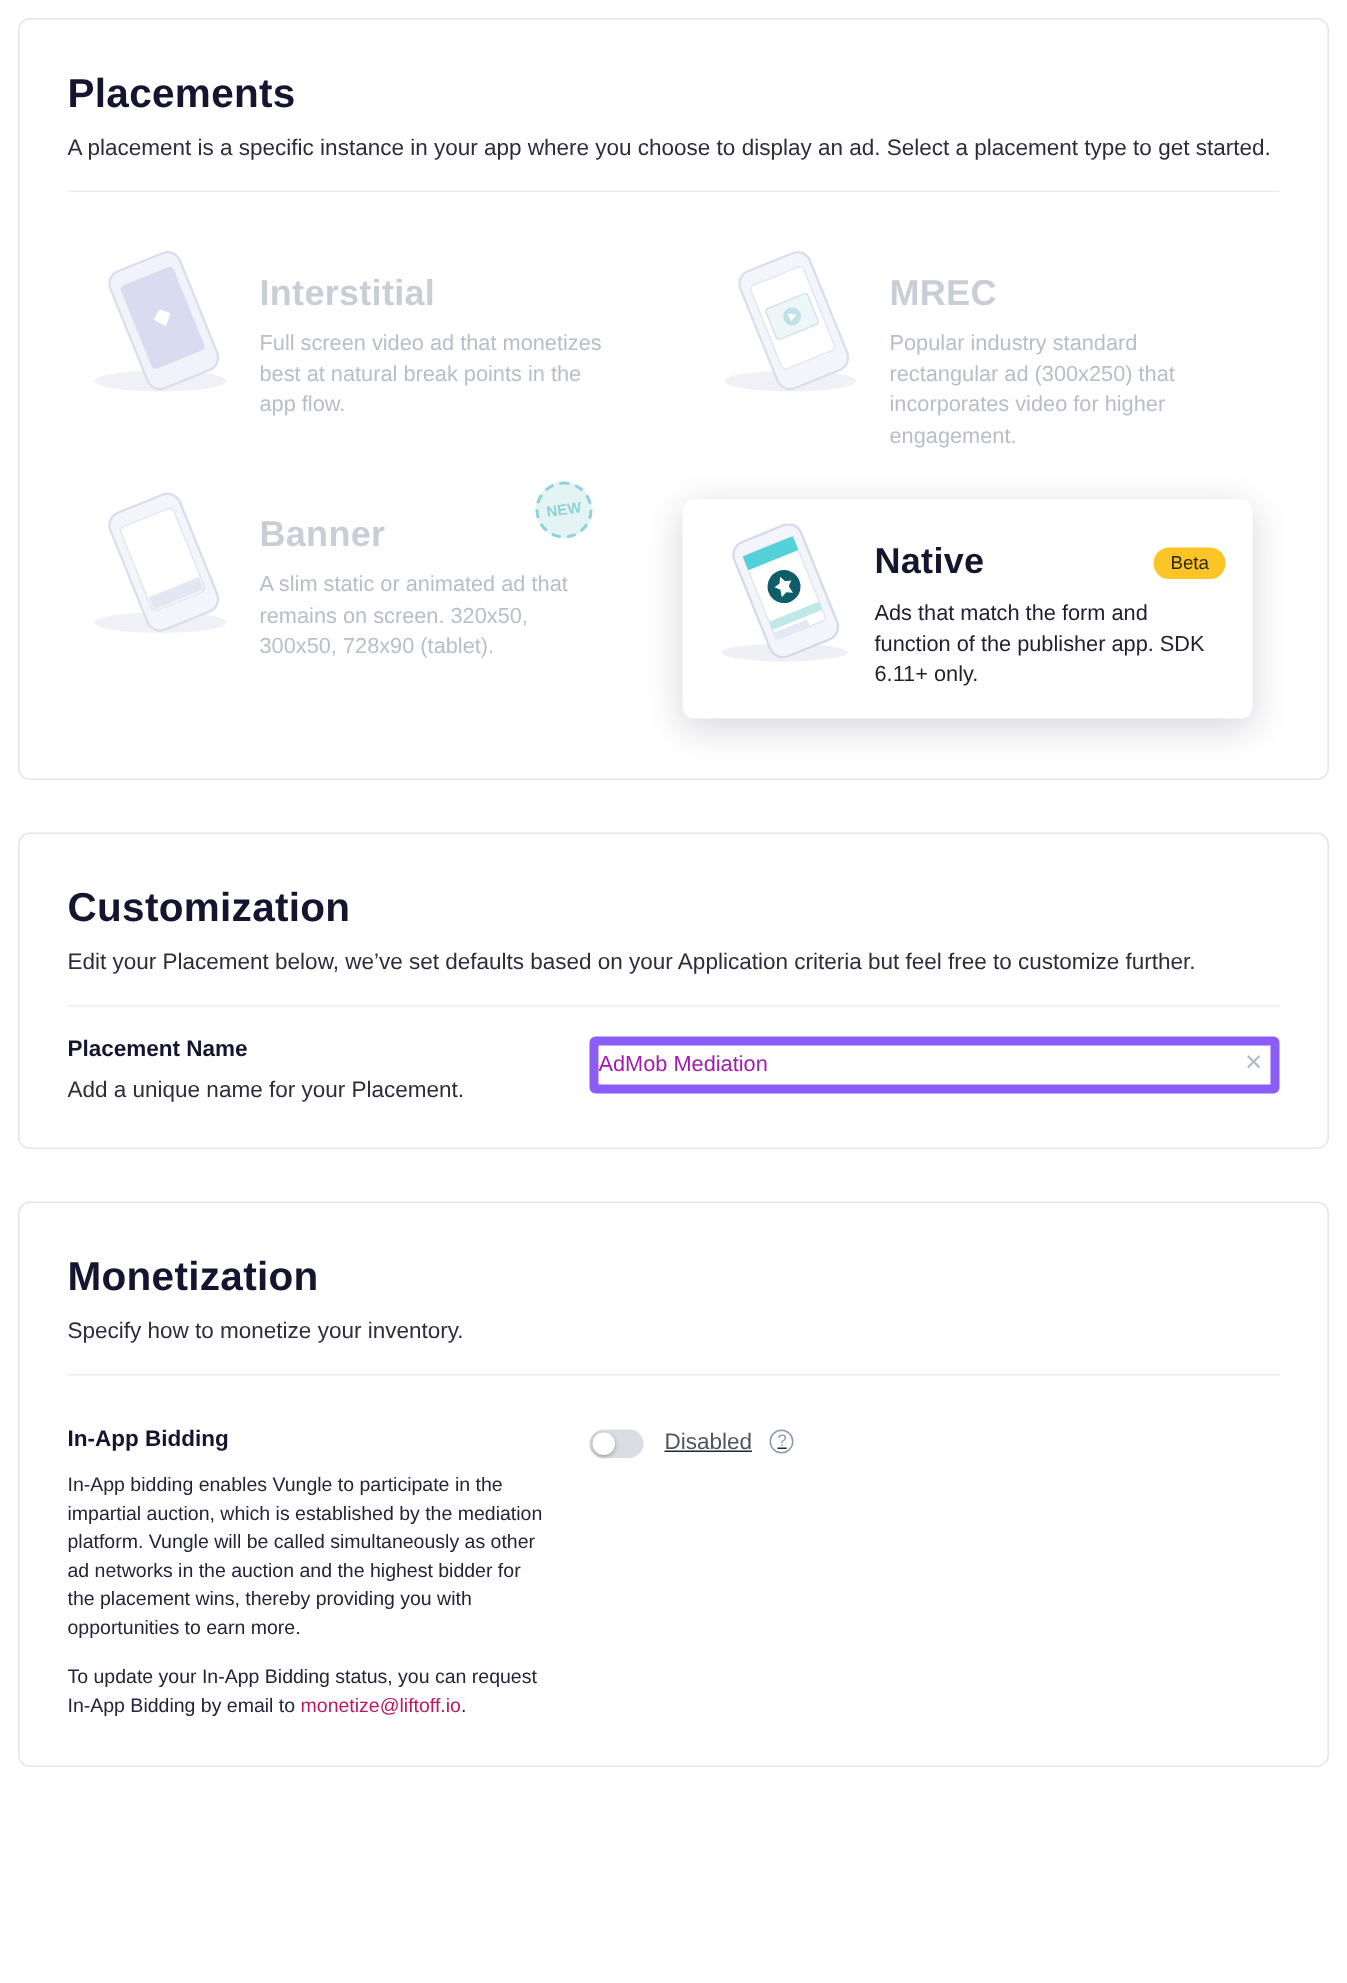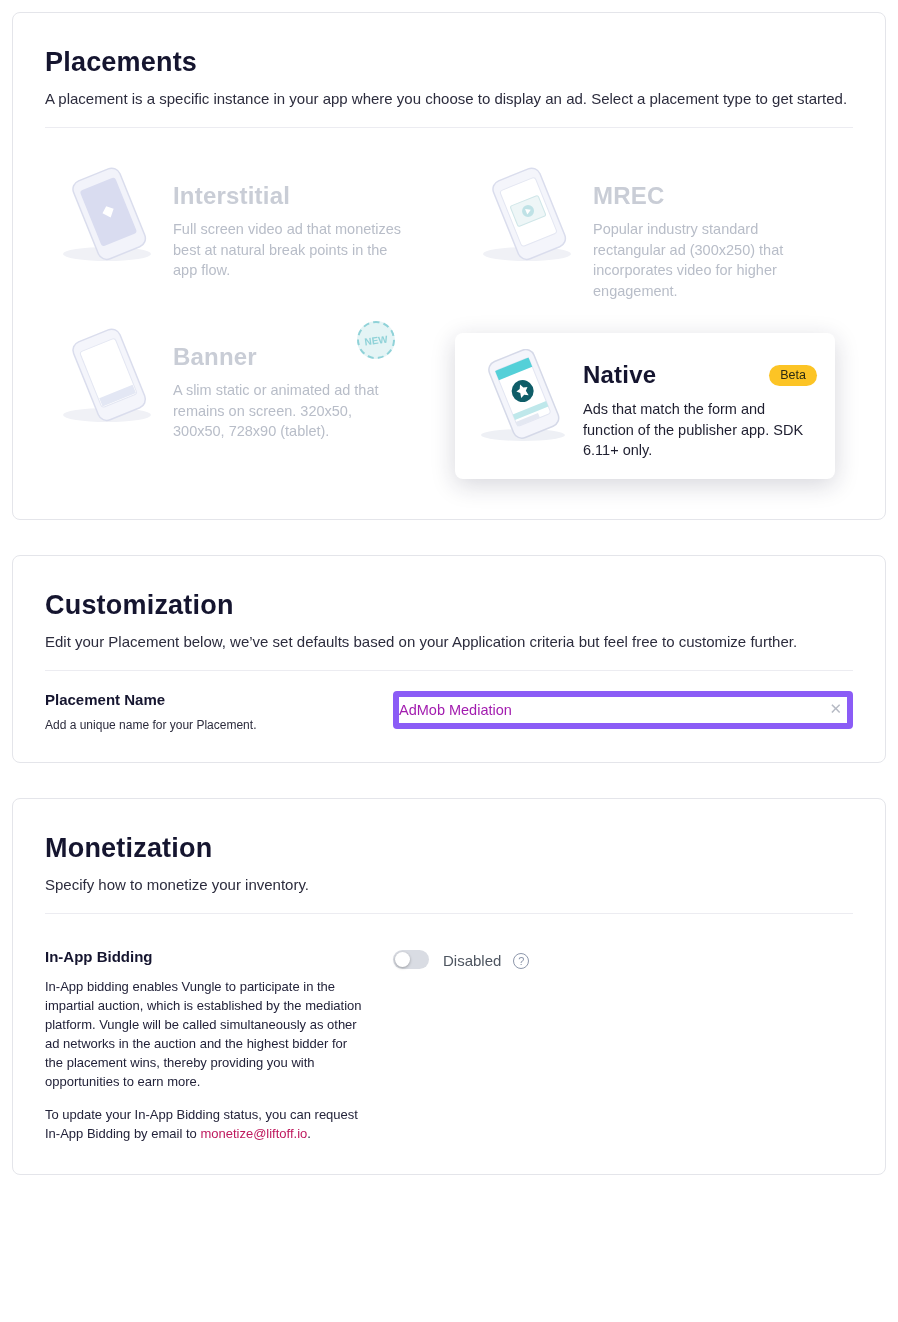--- a/index.html
+++ b/index.html
@@ -109,21 +109,21 @@
     border-radius: 12px;
     padding: 4px 11px;
     line-height: 1;
     text-align: center;
   }
 
   
   .field-row { display: flex; margin-top: 20px; align-items: flex-start; }
   .field-left { width: 348px; flex: 0 0 348px; padding-right: 30px; }
   .field-label { font-size: 15px; font-weight: 700; color: #15152f; }
-  .field-helper { margin-top: 10px; font-size: 12px; color: #2c2c3d; }
+  .field-helper { margin-top: 10px; font-size: 15px; color: #2c2c3d; }
   .field-right { flex: 1; position: relative; }
   .text-input {
     width: 100%;
     height: 38px;
     border: 6px solid #8b5cf6;
     border-radius: 4px;
     padding: 0 34px 0 0;
     font-size: 14.5px;
     font-family: "Liberation Sans", sans-serif;
     color: #a21caf;
@@ -145,21 +145,21 @@
   .monet-label { font-size: 15px; font-weight: 700; color: #15152f; }
   .monet-desc {
     margin-top: 13px;
     font-size: 13px;
     line-height: 1.46;
     color: #23233a;
   }
   .monet-desc2 { margin-top: 14px; font-size: 13px; line-height: 1.46; color: #23233a; }
   .email-link { color: #be185d; text-decoration: none; cursor: pointer; }
 
-  .toggle-row { display: flex; align-items: flex-end; gap: 14px; padding-top: 2px; }
+  .toggle-row { display: flex; align-items: flex-start; gap: 14px; padding-top: 2px; text-decoration: underline; }
   .toggle {
     width: 36px;
     height: 19px;
     border-radius: 10px;
     background: #d9dce3;
     position: relative;
     cursor: pointer;
     flex: 0 0 36px;
   }
   .toggle-knob {

